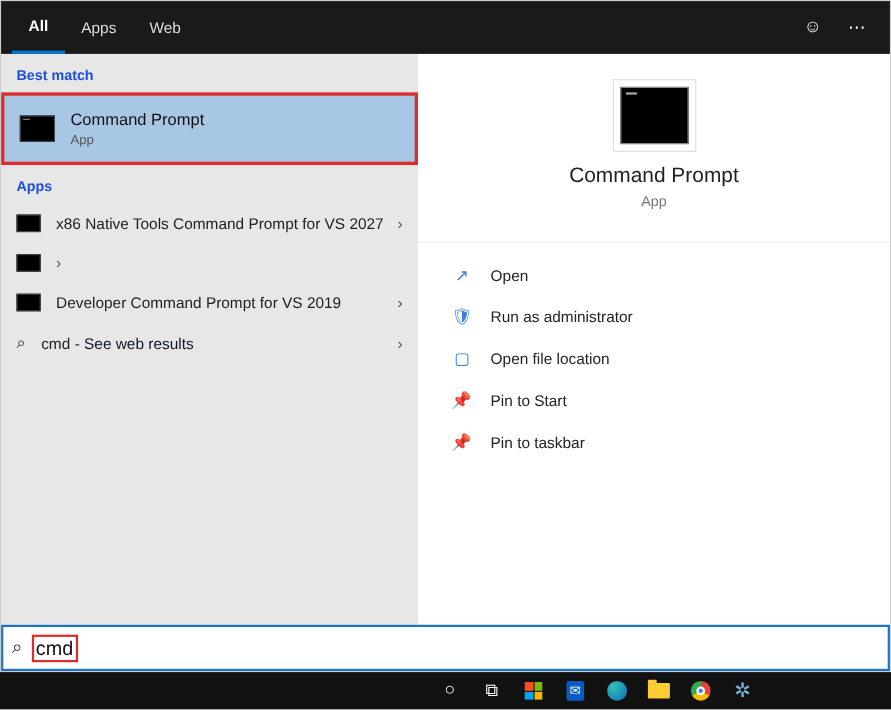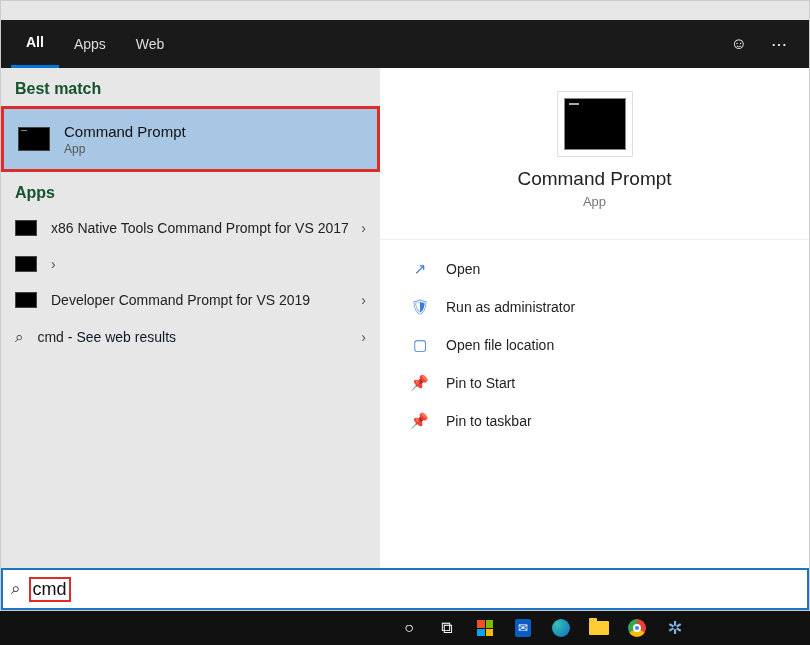--- a/index.html
+++ b/index.html
@@ -1,26 +1,26 @@
 <!DOCTYPE html>
 <html><head>
   <meta charset="utf-8">
   <style>
     * { margin: 0; padding: 0; box-sizing: border-box; font-family: 'Segoe UI', Arial, sans-serif; }
     body { width: 810px; height: 645px; overflow: hidden; background: #f0f0f0; }
     .panel { width: 810px; height: 611px; display: flex; flex-direction: column; background: #e7e7e7; border: 1px solid #ccc; }
-    .top-tabs { height: 48px; background: #1a1a1a; display: flex; align-items: center; color: #fff; padding: 0 10px; position: relative; margin-top: 19px; }
+    .top-tabs { height: 48px; background: #1a1a1a; display: flex; align-items: center; color: #fff; padding: 0 10px; position: relative; }
     .top-tabs .tab { padding: 0 15px; height: 48px; line-height: 48px; font-size: 14px; color: #ddd; cursor: pointer; }
     .top-tabs .tab.active { color: #fff; font-weight: 600; border-bottom: 3px solid #0078d7; height: 48px; line-height: 45px; }
     .top-tabs .spacer { flex: 1; }
     .top-tabs .icon-right { color: #fff; font-size: 16px; padding: 0 12px; cursor: pointer; }
     .body { flex: 1; display: flex; overflow: hidden; }
     .left { width: 379px; background: #e7e7e7; display: flex; flex-direction: column; overflow-y: auto; }
     .right { flex: 1; background: #fff; display: flex; flex-direction: column; padding: 20px 0; }
-    .section-header { font-size: 16px; font-weight: 600; color: #14532d; padding: 12px 14px 8px; }
+    .section-header { font-size: 13px; font-weight: 600; color: #1d4ed8; padding: 12px 14px 8px; }
     .best-item { display: flex; align-items: center; background: #a8c7e4; padding: 10px 14px; border: 3px solid #e02b2b; position: relative; height: 66px; }
     .cmd-icon { width: 32px; height: 24px; background: #000; border: 1px solid #444; margin-right: 14px; position: relative; }
     .cmd-icon::before { content: ""; position: absolute; top: 2px; left: 2px; width: 6px; height: 1px; background: #888; }
     .best-item .title { font-size: 15px; color: #111; }
     .best-item .sub { font-size: 12px; color: #555; margin-top: 2px; }
     .app-item { display: flex; align-items: center; padding: 10px 14px; font-size: 14px; color: #222; cursor: pointer; }
     .app-item .cmd-icon-sm { width: 22px; height: 16px; background: #000; border: 1px solid #444; margin-right: 14px; flex-shrink: 0; }
     .app-item .label { flex: 1; padding-right: 10px; }
     .app-item .chev { color: #555; font-size: 14px; }
     .web-item { display: flex; align-items: center; padding: 10px 14px; font-size: 14px; color: #222; cursor: pointer; }
@@ -67,21 +67,21 @@
         <div class="cmd-icon"></div>
         <div>
           <div class="title">Command Prompt</div>
           <div class="sub">App</div>
         </div>
       </div>
 
       <div class="section-header">Apps</div>
       <div class="app-item">
         <div class="cmd-icon-sm"></div>
-        <div class="label">x86 Native Tools Command Prompt for VS 2017</div>
+        <div class="label">x86 Native Tools Command Prompt for VS 2027</div>
         <div class="chev">›</div>
       </div>
       <div class="app-item">
         <div class="cmd-icon-sm"></div>
         <div class="chev">›</div>
       </div>
       <div class="app-item">
         <div class="cmd-icon-sm"></div>
         <div class="label">Developer Command Prompt for VS 2019</div>
         <div class="chev">›</div>

